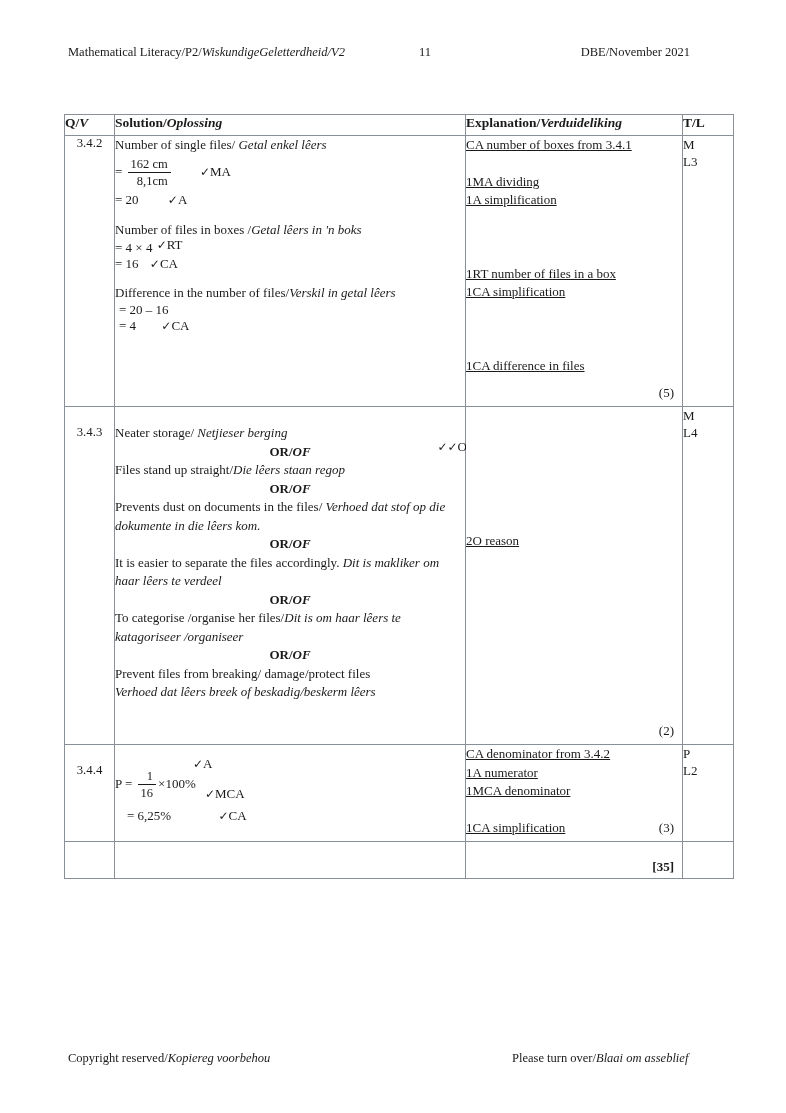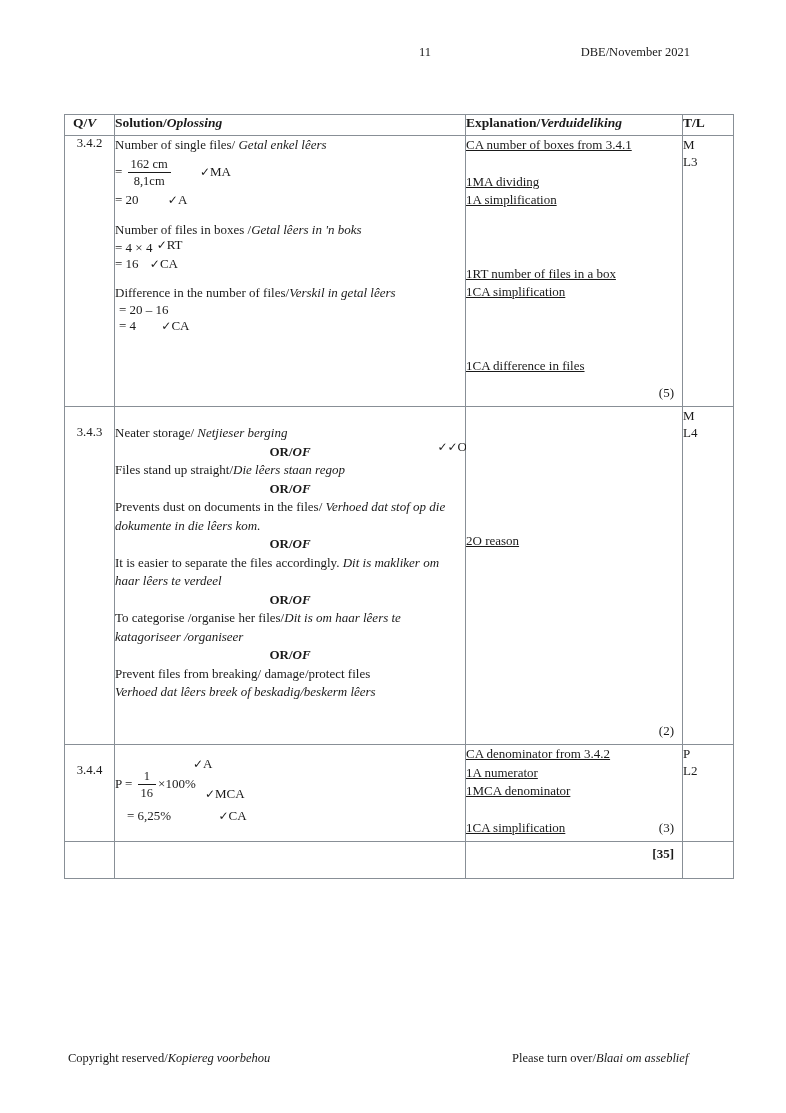--- a/index.html
+++ b/index.html
@@ -63,21 +63,21 @@
   .col-e  { width: 217px; }
   .col-t  { width: 51px; }
 
   thead th {
     font-weight: bold;
     font-size: 13.5px;
     text-align: left;
     padding: 5px 6px 5px 7px;
     height: 20px;
   }
-  thead th.th-q { padding-left: 8px; }
+  thead th.th-q { }
 
   .cell-q {
     padding: 6px 4px 4px 6px;
     font-size: 12.8px;
     text-align: center;
   }
   .cell-q .qnum { display: block; }
   .cell-s {
     padding: 6px 9px 8px 9px;
     font-size: 13px;
@@ -102,21 +102,21 @@
     right: 8px;
     bottom: 4px;
     font-size: 13px;
   }
   .marks.total { font-weight: bold; }
 
   
   .frac {
     display: inline-block;
     vertical-align: middle;
-    text-align: center;
+    text-align: right;
     margin: 0 2px;
     position: relative;
     top: -1px;
   }
   .frac .num {
     display: block;
     padding: 0 3px;
     border-bottom: 1px solid #1a1a1a;
     line-height: 16px;
     font-size: 12.5px;
@@ -148,20 +148,21 @@
     line-height: 16px;
   }
   .ft-left  { position: absolute; left: 4px;  top: 0; white-space: nowrap; }
   .ft-right { position: absolute; left: 448px; top: 0; white-space: nowrap; }
 </style>
 </head>
 <body>
 
 <div class="page-header">
   <div class="hdr-line1">
+    <span class="hdr-left"><span>Mathematical Literacy/P2/</span><span class="it">WiskundigeGeletterdheid/V2</span></span>
     <span class="hdr-page">11</span>
     <span class="hdr-right">DBE/November 2021</span>
   </div>
 </div>
 
 <table class="guide-table">
   <colgroup>
     <col class="col-q">
       <col class="col-s">
       <col class="col-e">
@@ -310,21 +311,21 @@
         <div>L2</div>
       </td>
     </tr>
 
     <tr>
       <td class="cell-q" style="height:36px;">
         <span class="qnum"></span>
       </td>
       <td class="cell-s"></td>
       <td class="cell-e">
-        <span class="marks total" style="bottom:auto;top:3px;">[35]</span>
+        <span class="marks total" style="bottom:auto;top:16px;">[35]</span>
       </td>
       <td class="cell-t">
         <div></div>
       </td>
     </tr>
 
   </tbody>
 </table>
 
 <div class="page-footer">

